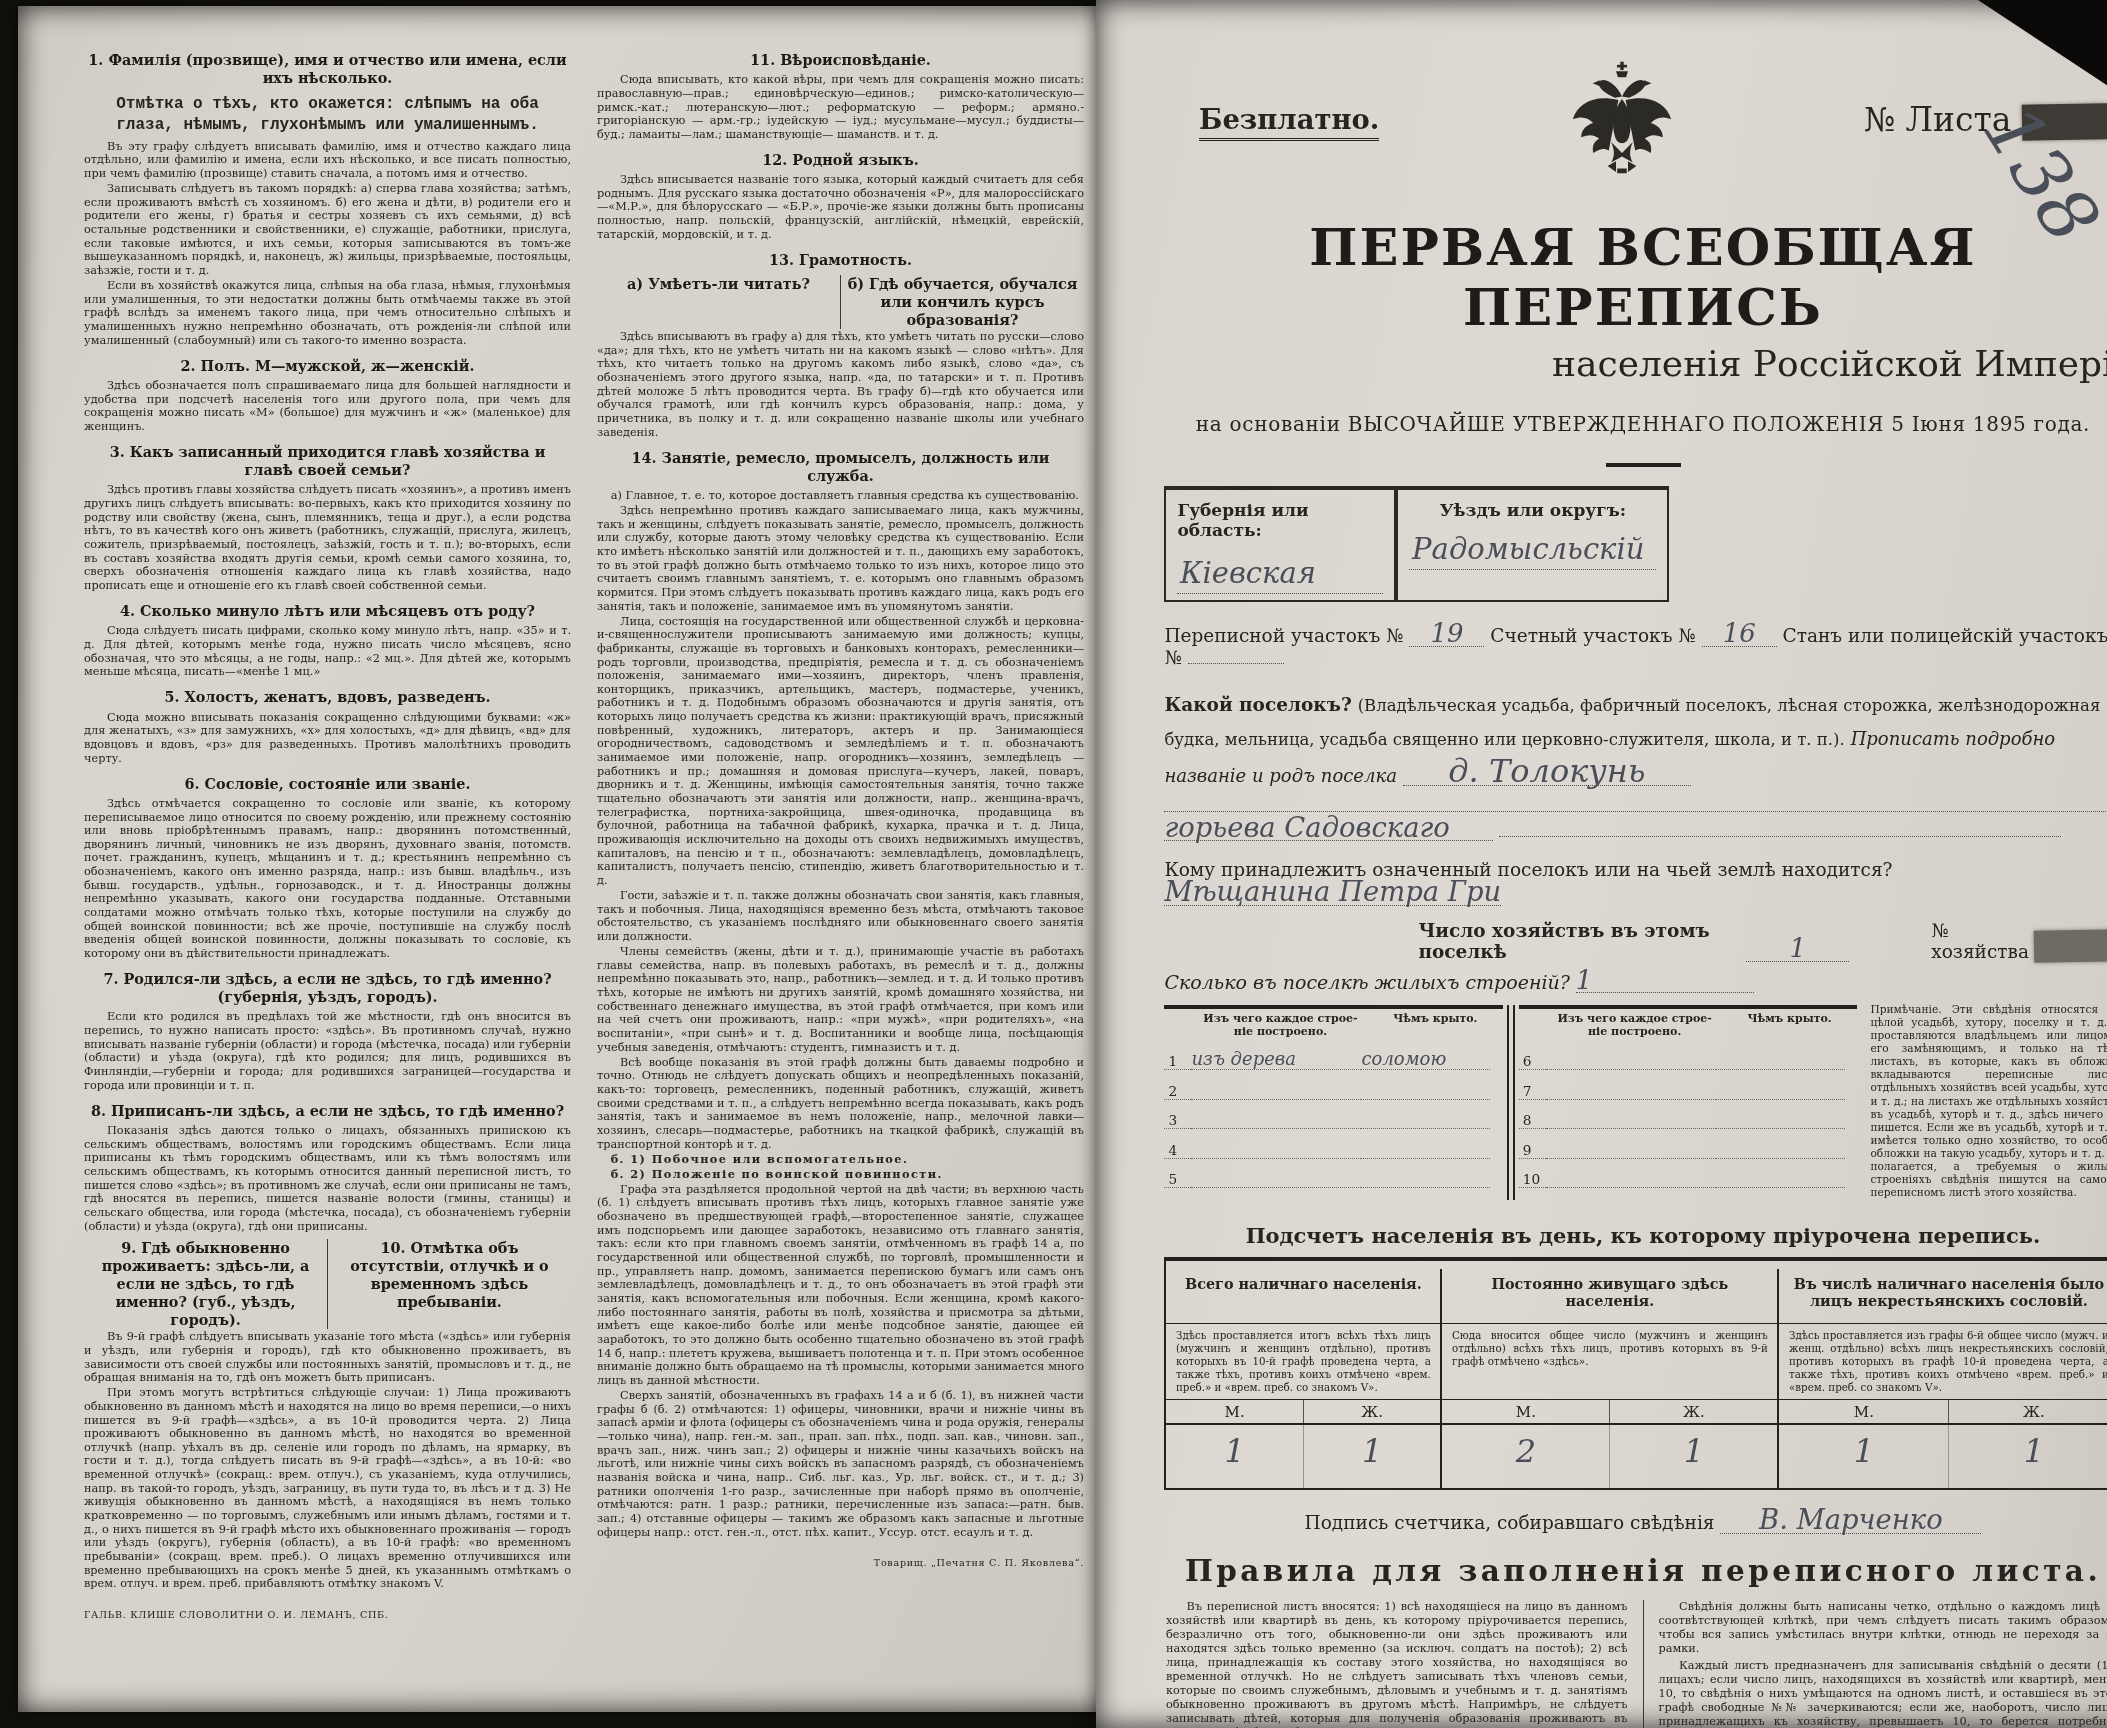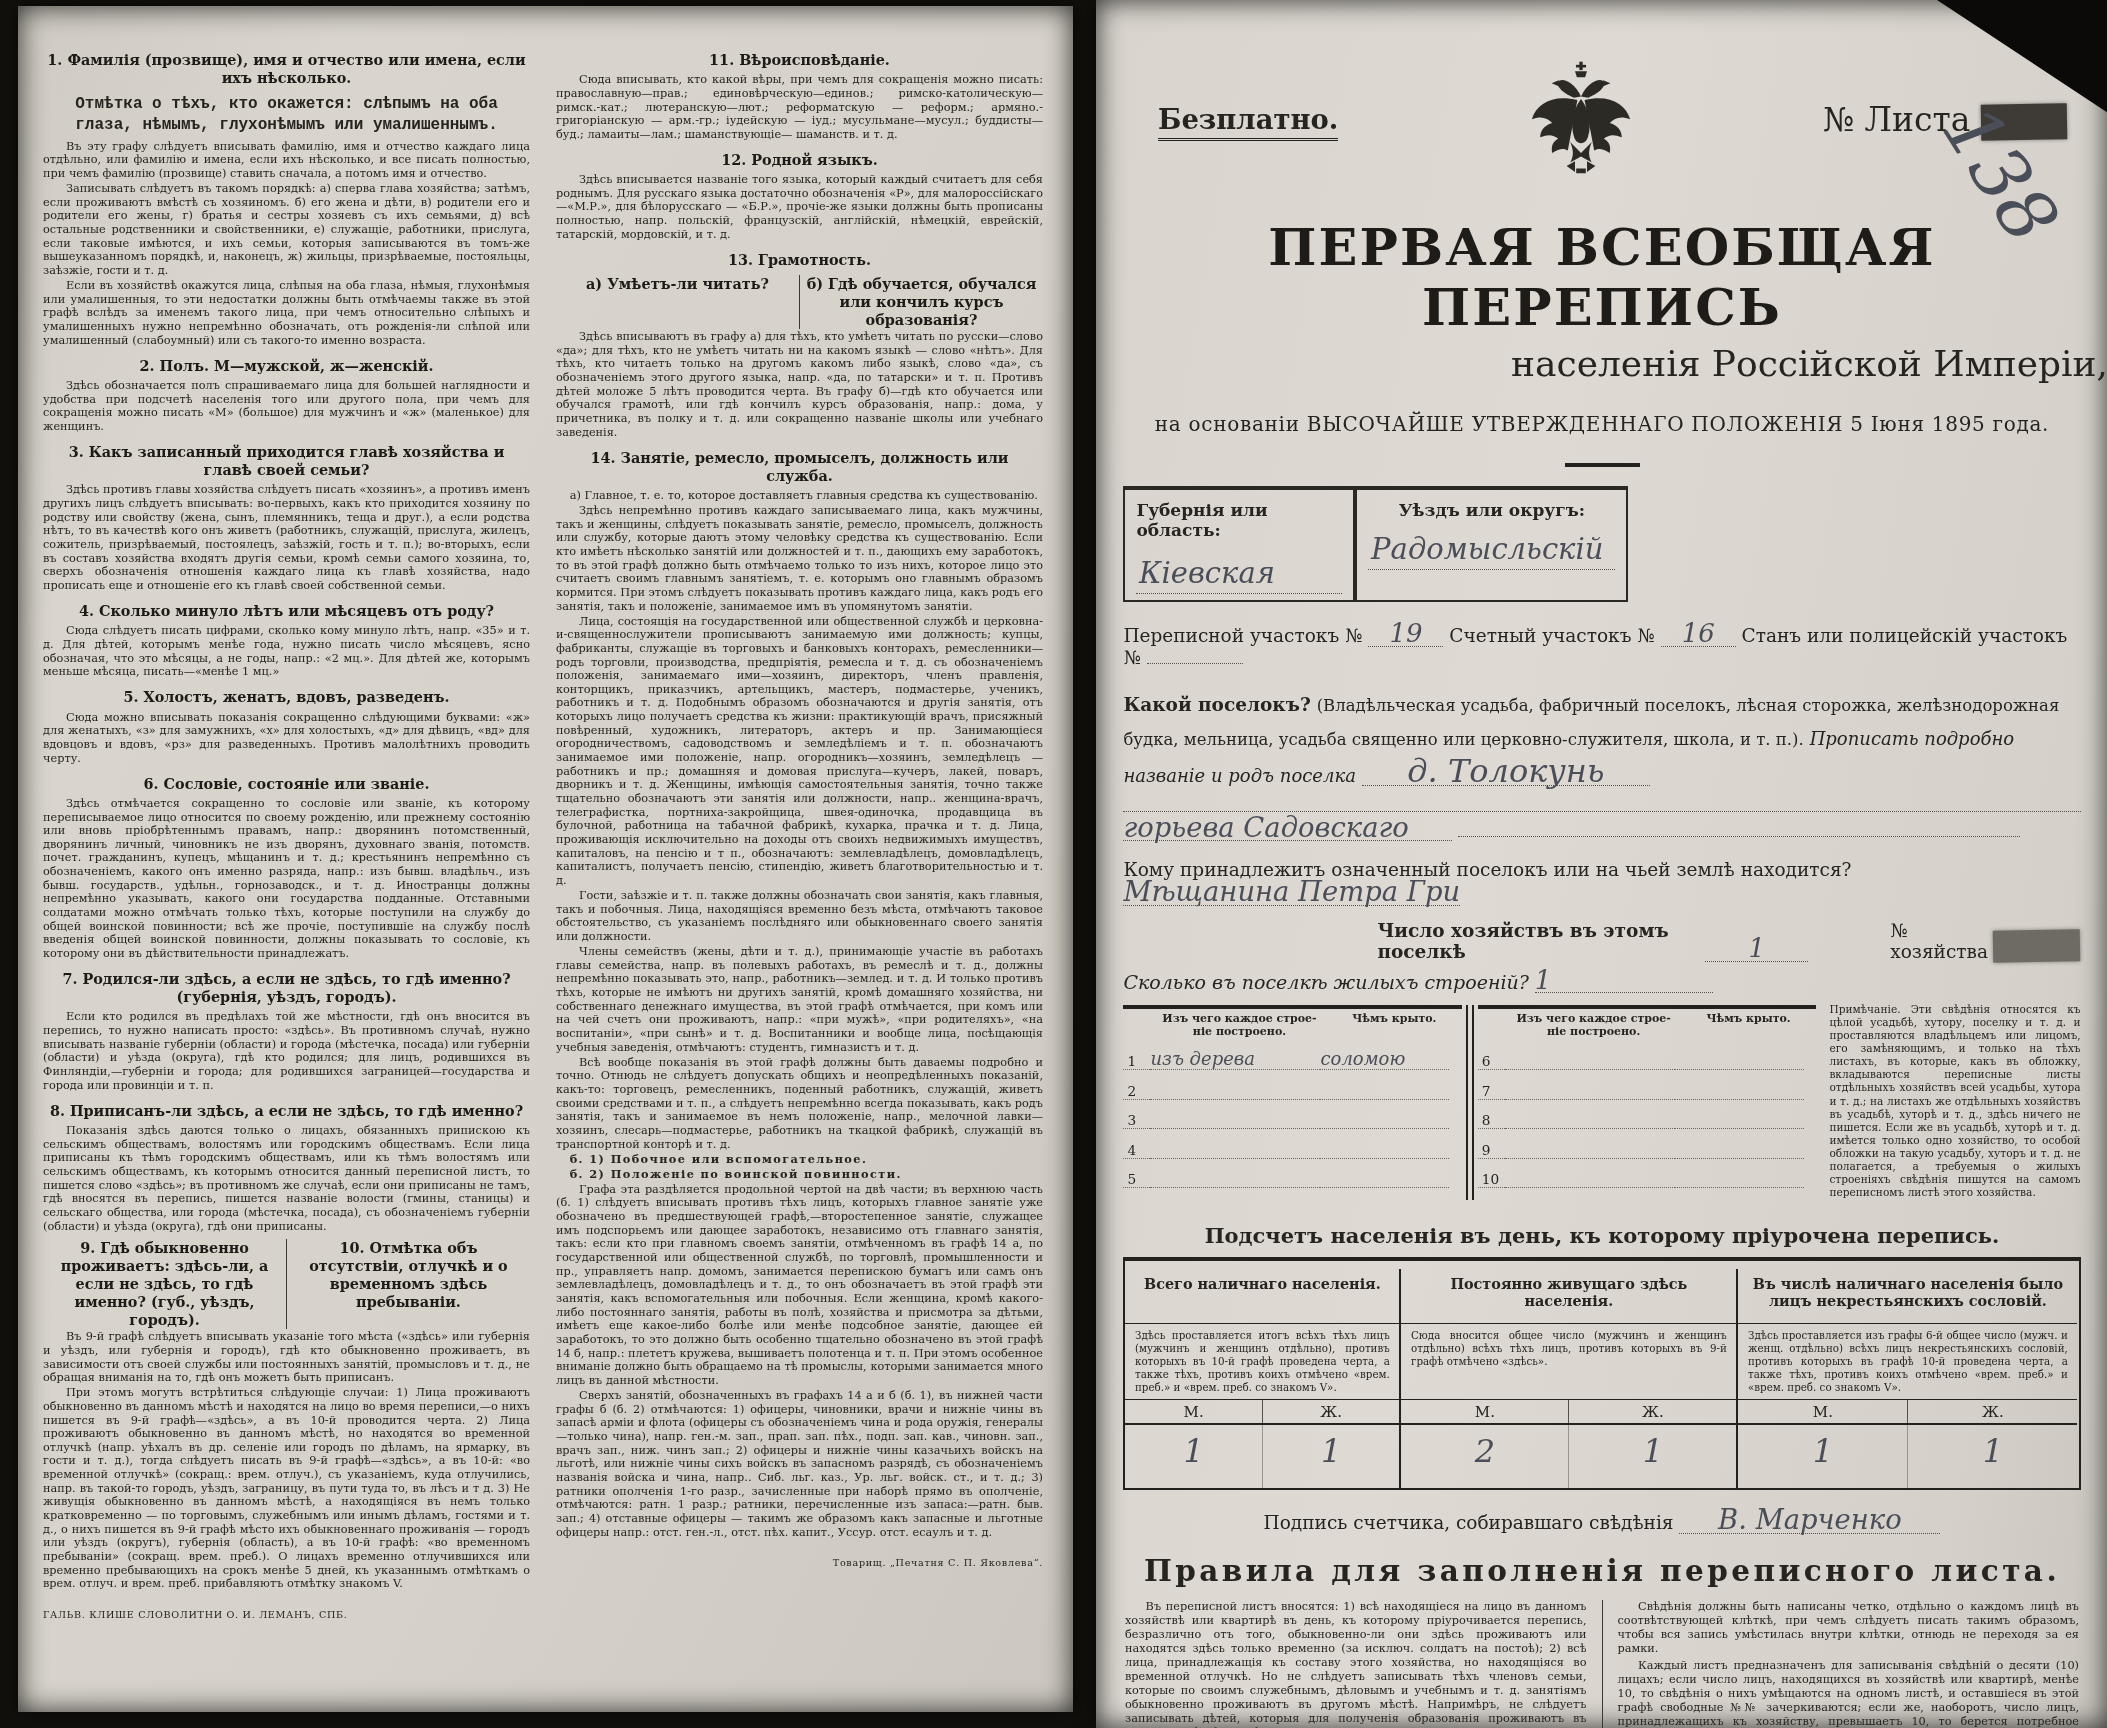--- a/index.html
+++ b/index.html
@@ -1,18 +1,18 @@
 <!DOCTYPE html>
 <html style="font-size:11px"><head>
 <meta charset="utf-8">
 <style>
   html,body{margin:0;padding:0;background:#100e0c;}
   #canvas{position:relative;width:2108px;height:1728px;background:#12100d;overflow:hidden;
           font-family:"DejaVu Serif",serif;color:#26241f;}
-  .page{position:absolute;background:#d7d3ca;box-shadow:0 0 27.4px rgba(0,0,0,.8) inset, 0 0 17px rgba(0,0,0,.6);}
+  .page{position:absolute;background:#d7d3ca;box-shadow:0 0 27.4px rgba(0,0,0,.8) inset, 0 0 17px rgba(0,0,0,.6);padding-left:41px;}
   #left-page{left:18px;top:5.5px;width:1055px;height:1706px;
      background:linear-gradient(115deg,#cfcbc2 0%,#d9d5cc 18%,#d6d2c9 60%,#ccc8bf 100%);}
   #right-page{left:1096px;top:0;width:1012px;height:1728px;
      background:linear-gradient(100deg,#d9d5ce 0%,#dedad3 40%,#d5d1ca 85%,#c9c5be 100%);}
   #corner-tear{position:absolute;right:0;top:0;width:0;height:0;
      border-top:113px solid #0b0a08;border-left:171px solid transparent;}
   
   .cols{display:flex;gap:26px;padding:36px 19px 6.9px 25px;}
   .col{width:487px;height:1642px;overflow:hidden;text-align:justify;}
   .ih{font-weight:bold;text-align:center;font-size:14.4px;line-height:1.25;margin:9.6px 0 4.1px 0;color:#1d1b17;}

